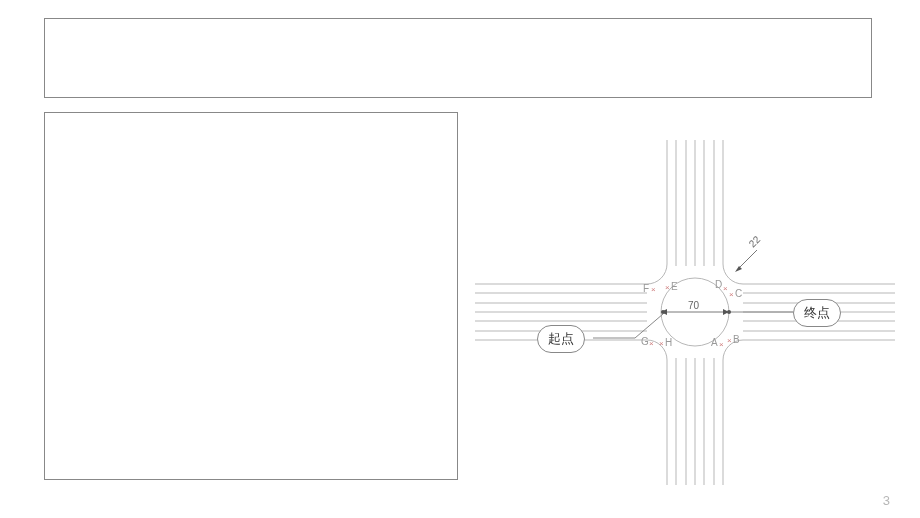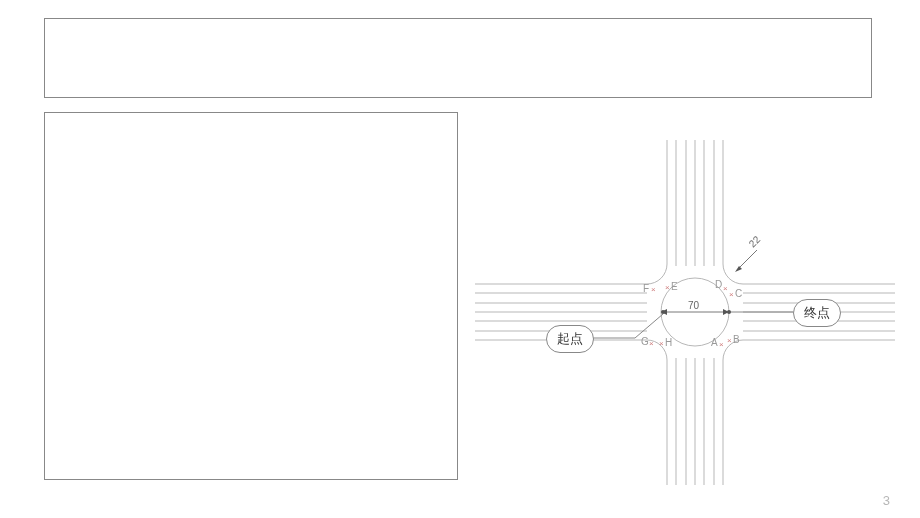--- a/index.html
+++ b/index.html
@@ -170,17 +170,17 @@
     <text class="pt-label" x="190" y="206">H</text>
 
     <path class="callout-leader" d="M 188 174 L 160 198 L 118 198"></path>
     <circle cx="188" cy="172" r="2" fill="#555"></circle>
 
     <path class="callout-leader" d="M 252 172 L 298 172 L 318 172"></path>
     <circle cx="254" cy="172" r="2" fill="#555"></circle>
   </svg>
 
   
-  <div class="callout" style="left:71px; top:185px;">起点</div>
+  <div class="callout" style="left:62px; top:185px;">起点</div>
   <div class="callout" style="left:318px; top:159px;">终点</div>
 </div>
 
 <div class="page-number">3</div>
 
 </body></html>

